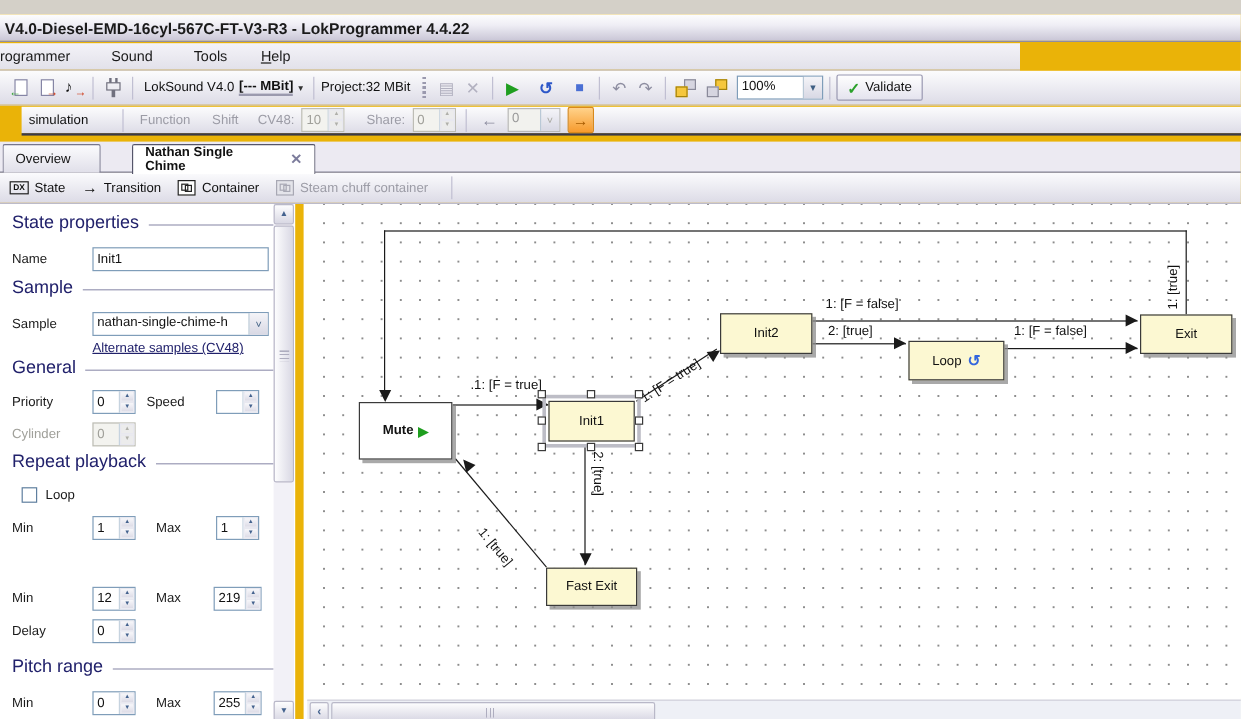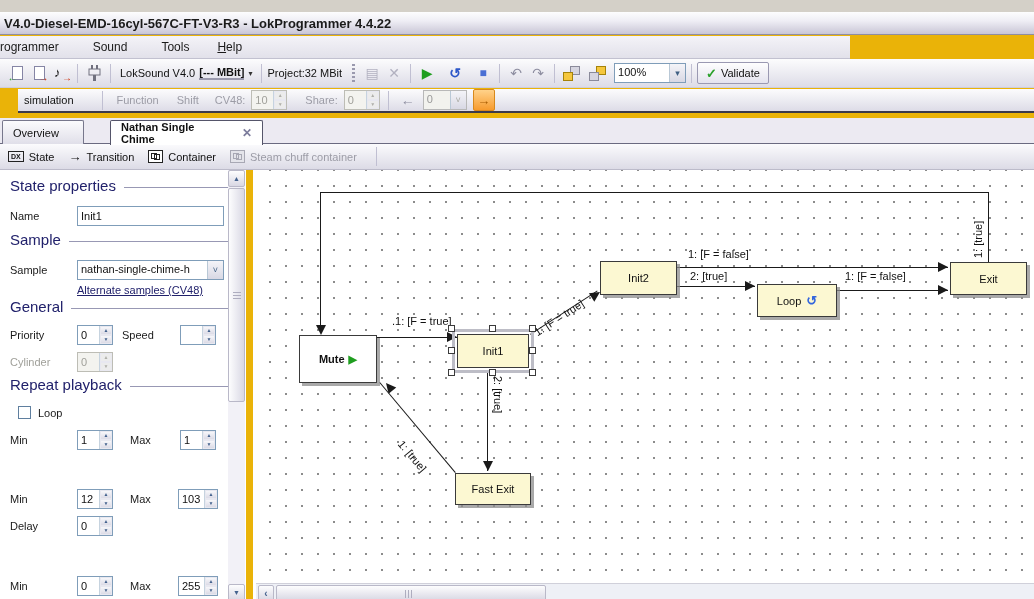--- a/index.html
+++ b/index.html
@@ -389,35 +389,39 @@
       <span class="plabel" style="top:323px">Min</span>
       <div class="spin" style="position:absolute;left:77px;top:319px">
         <div class="sval">12</div>
         <div class="sbtns">
             <div class="sb">▲</div>
             <div class="sb">▼</div>
           </div>
       </div>
       <span class="plabel" style="left:130px;top:323px">Max</span>
       <div class="spin wide" style="position:absolute;left:178px;top:319px">
-        <div class="sval">103</div>
+        <div class="sval">219</div>
         <div class="sbtns">
             <div class="sb">▲</div>
             <div class="sb">▼</div>
           </div>
       </div>
       <span class="plabel" style="top:350px">Delay</span>
       <div class="spin" style="position:absolute;left:77px;top:346px">
         <div class="sval">0</div>
         <div class="sbtns">
             <div class="sb">▲</div>
             <div class="sb">▼</div>
           </div>
       </div>
 
+      <div class="sec-hdr" style="top:377px">
+        <span>Pitch range</span>
+          <span class="rule"></span>
+      </div>
       <span class="plabel" style="top:410px">Min</span>
       <div class="spin" style="position:absolute;left:77px;top:406px">
         <div class="sval">0</div>
         <div class="sbtns">
             <div class="sb">▲</div>
             <div class="sb">▼</div>
           </div>
       </div>
       <span class="plabel" style="left:130px;top:410px">Max</span>
       <div class="spin wide" style="position:absolute;left:178px;top:406px">

